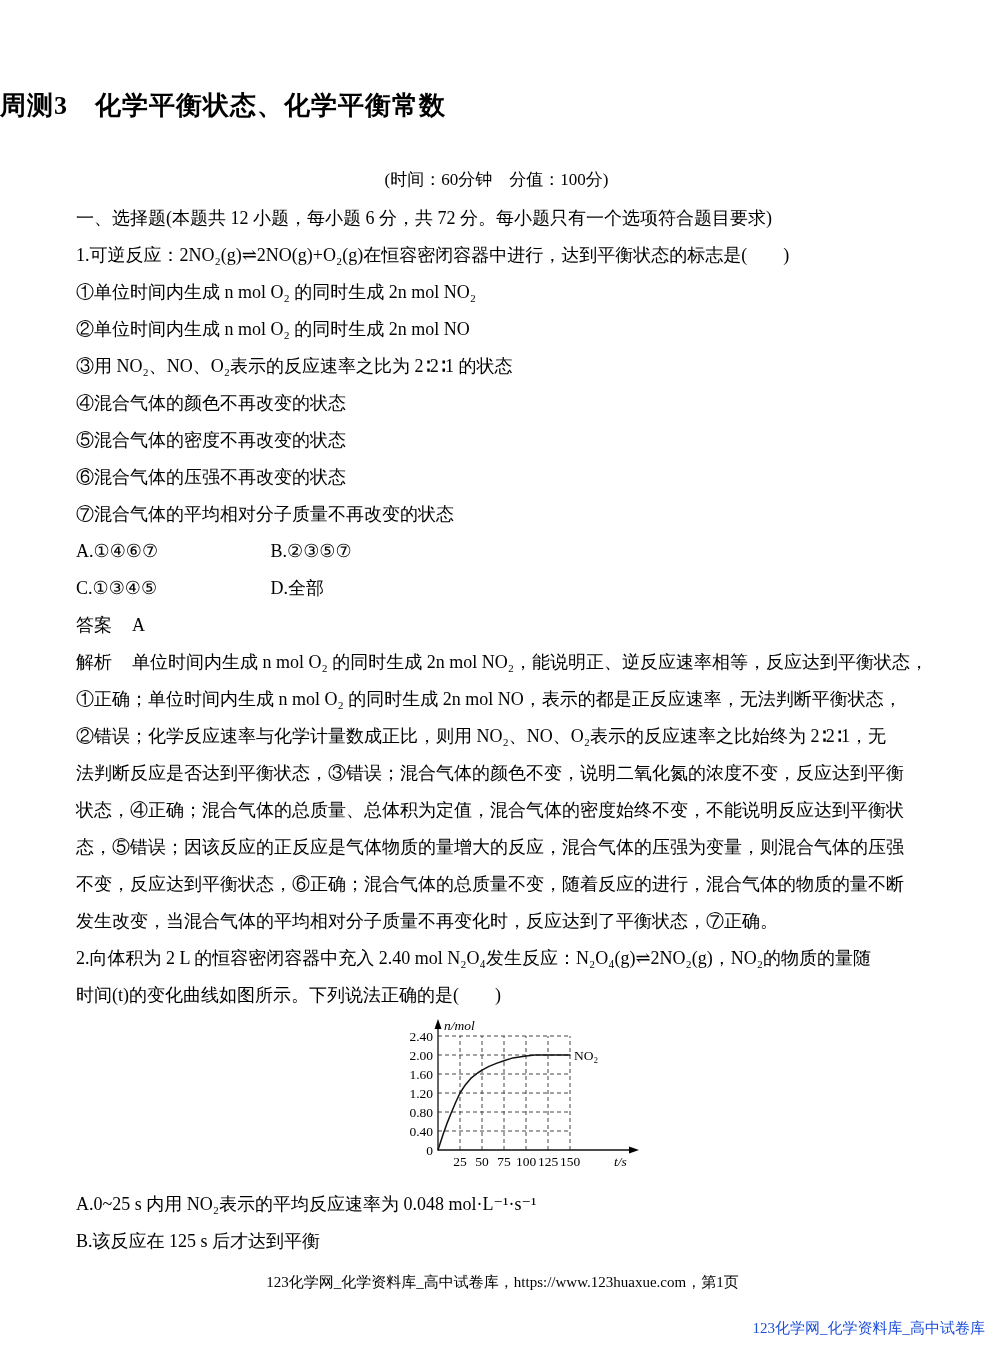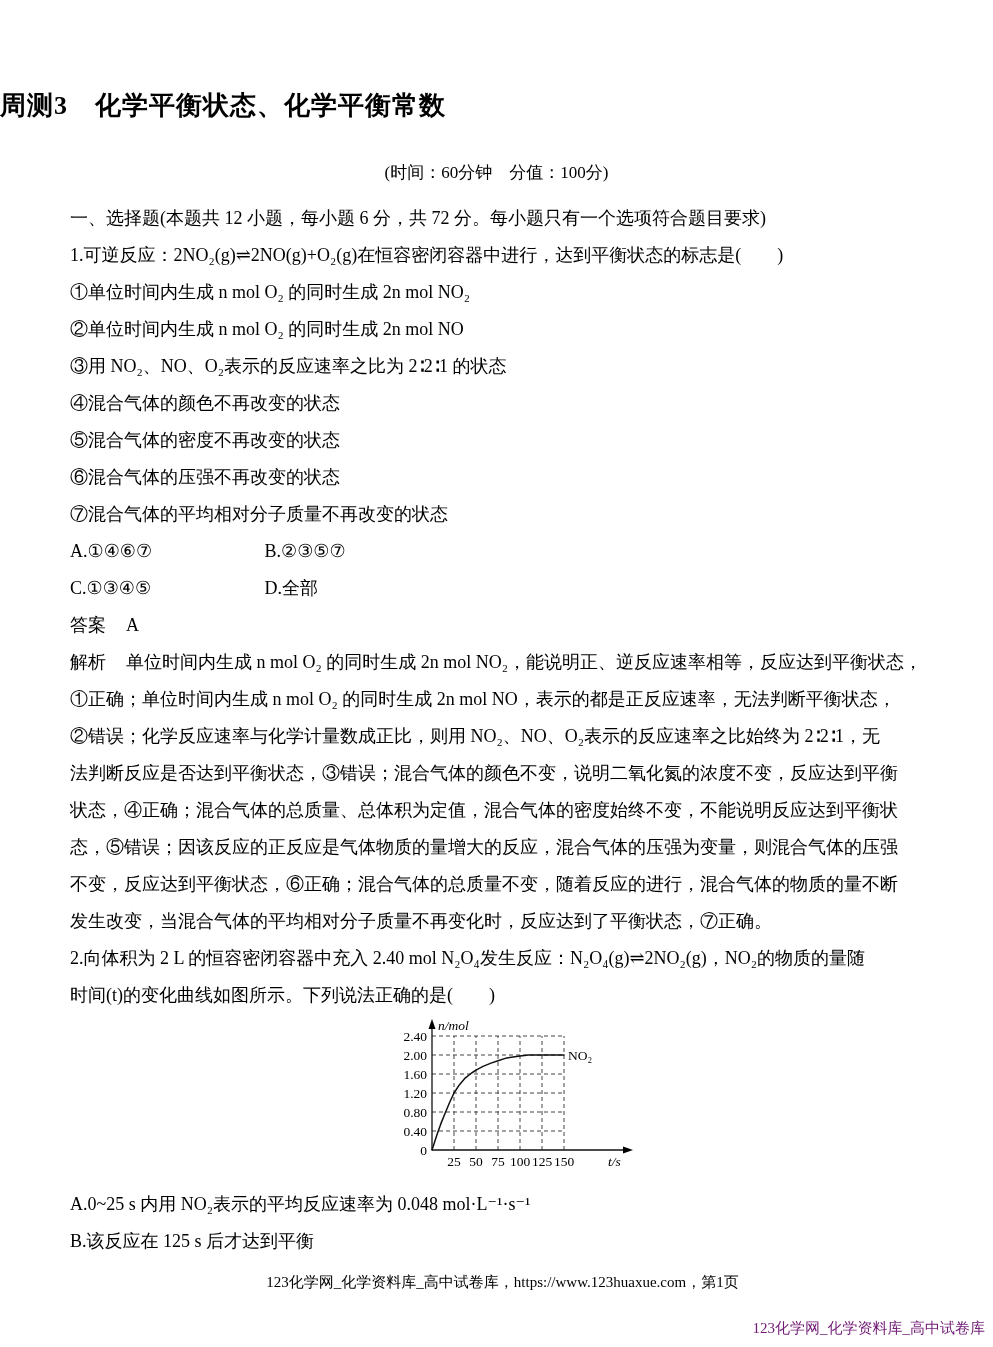--- a/index.html
+++ b/index.html
@@ -8,24 +8,24 @@
     position:relative; width:993px; height:1347px; margin:0 auto;
     background:#ffffff; color:#000;
     font-family:"Liberation Serif","DejaVu Serif",serif;
     overflow:hidden;
   }
   .title {
     position:absolute; top:88px; left:0; right:0;
     font-size:26px; font-weight:bold; letter-spacing:1px;
   }
   .meta {
-    position:absolute; top:161px; left:0; right:0;
+    position:absolute; top:168px; left:0; right:0;
     text-align:center; font-size:17px;
   }
-  .content { position:absolute; top:200px; left:70px; right:38px; }
+  .content { position:absolute; top:200px; left:76px; right:38px; }
   .line { font-size:18px; line-height:37px; white-space:nowrap; }
   .opt { display:inline-block; min-width:190px; }
   .lbl { margin-right:20px; }
   .chart-wrap { width:280px; height:172px; margin-left:312px; }
   .chart-wrap svg { display:block; }
   .chart-wrap text { font-family:"Liberation Serif","DejaVu Serif",serif; fill:#000; }
   .grid  { stroke:#444; stroke-width:1; stroke-dasharray:4 3; fill:none; }
   .ax    { stroke:#111; stroke-width:1.3; }
   .curve { fill:none; stroke:#111; stroke-width:1.5; stroke-linejoin:round; stroke-linecap:round; }
   .tk    { font-size:13.5px; }
@@ -123,15 +123,15 @@
           <text class="tk" x="186" y="45.5">NO₂</text>
         </svg>
     </div>
 
     <div class="line">A.0~25 s 内用 NO₂表示的平均反应速率为 0.048 mol·L⁻¹·s⁻¹</div>
     <div class="line">B.该反应在 125 s 后才达到平衡</div>
 
   </div>
 
   <div class="footer">123化学网_化学资料库_高中试卷库，https://www.123huaxue.com，第1页</div>
-  <div class="watermark" style="color: #701a75;">123化学网_化学资料库_高中试卷库</div>
+  <div class="watermark" style="color: #1d4ed8;">123化学网_化学资料库_高中试卷库</div>
 
 </div>
 
 </body></html>

